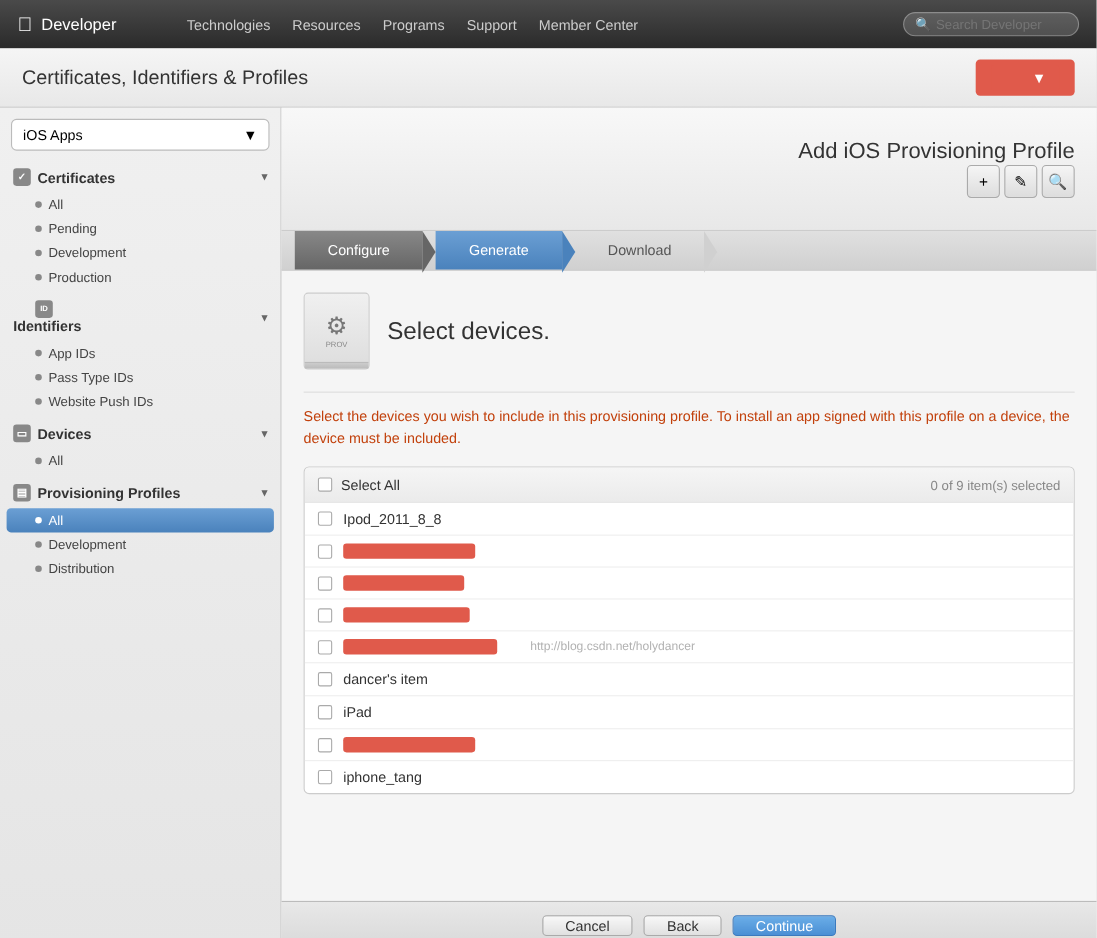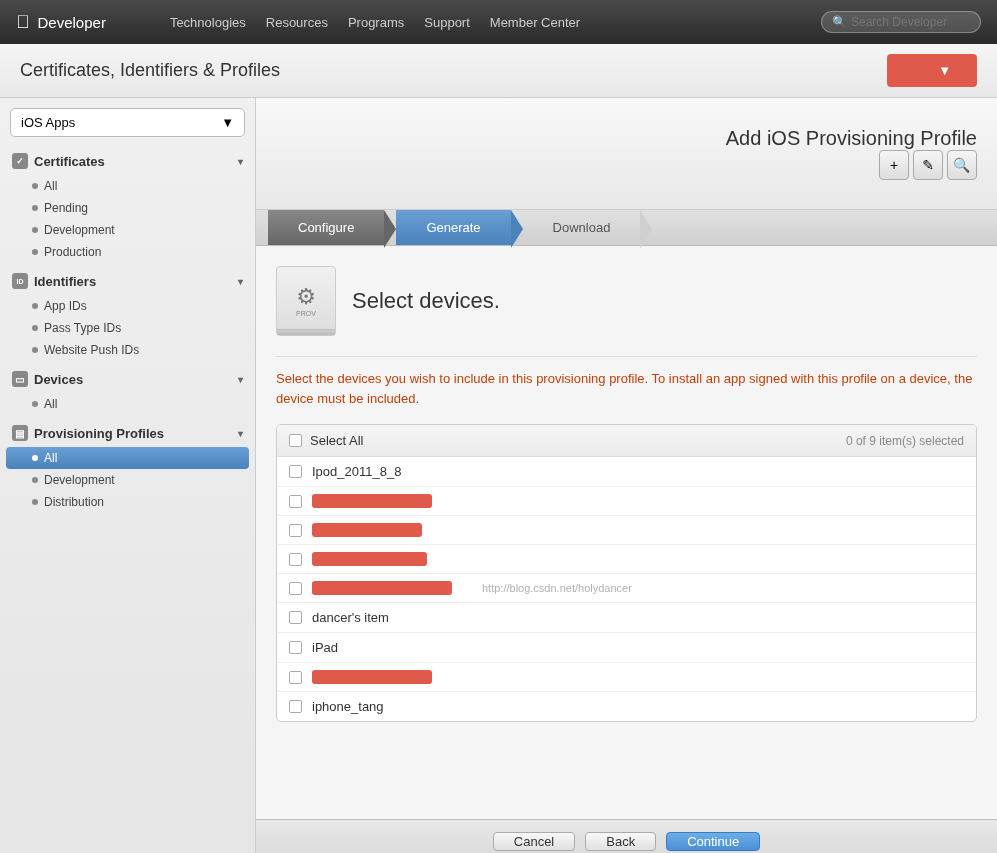--- a/index.html
+++ b/index.html
@@ -439,21 +439,21 @@
           <span>Development</span>
         </div>
       <div class="sidebar-item">
           <span class="dot"></span>
           <span>Production</span>
         </div>
     </div>
 
     <div class="sidebar-section">
       <div class="sidebar-section-header">
-        <div style="display:flex;align-items:center;">
+        <div style="display:flex;align-items:center;flex-direction:column;">
           <span class="icon" style="font-size:7px;">ID</span>
           <span>Identifiers</span>
         </div>
         <span class="chevron-down">▾</span>
       </div>
       <div class="sidebar-item">
           <span class="dot"></span>
           <span>App IDs</span>
         </div>
       <div class="sidebar-item">

